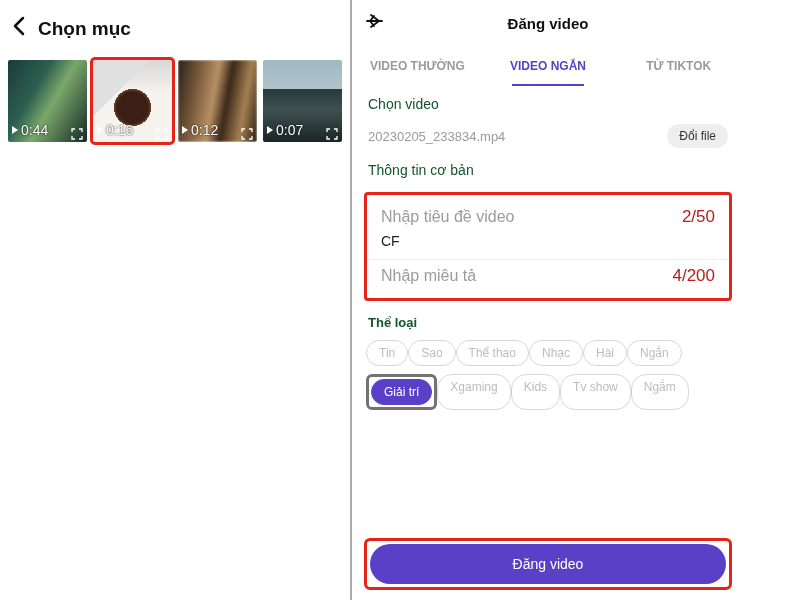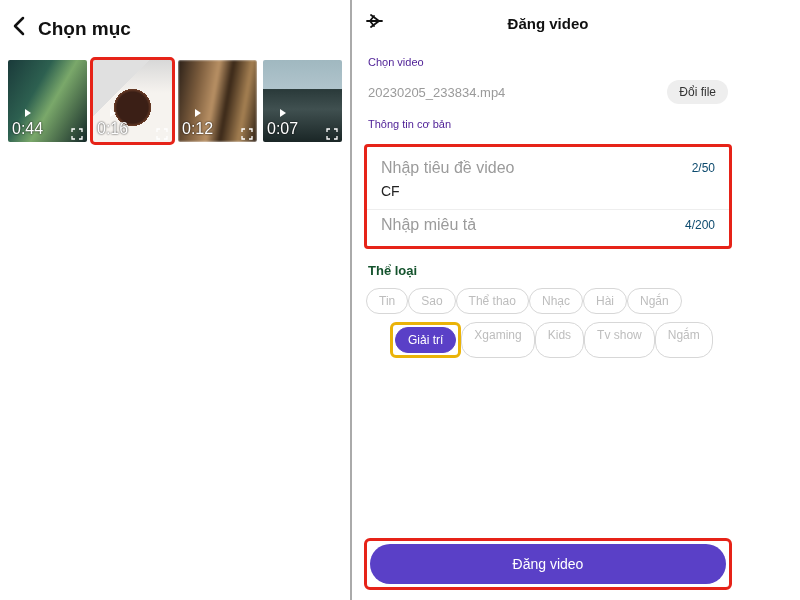--- a/index.html
+++ b/index.html
@@ -9,21 +9,21 @@
     .right-pane { width: 392px; height: 100%; background: #fff; position: relative; }
 
     
     .left-header { display: flex; align-items: center; padding: 16px 12px 12px 12px; }
     .left-header .back { font-size: 22px; margin-right: 12px; }
     .left-title { font-size: 19px; font-weight: 600; color: #111; }
     .thumbs { display: flex; gap: 6px; padding: 6px 8px; }
     .thumb { position: relative; width: 92px; height: 82px; border-radius: 2px; overflow: hidden; }
     .thumb.highlighted { outline: 3px solid #E62318; outline-offset: 0; }
     .thumb-bg { width: 100%; height: 100%; }
-    .thumb-overlay { position: absolute; left: 4px; bottom: 4px; display: flex; align-items: center; gap: 3px; color: #fff; font-size: 16px; text-shadow: 0 0 2px #000; flex-direction: column; }
+    .thumb-overlay { position: absolute; left: 4px; bottom: 4px; display: flex; align-items: center; gap: 3px; color: #fff; font-size: 14px; text-shadow: 0 0 2px #000; }
     .thumb-expand { position: absolute; right: 4px; bottom: 4px; width: 12px; height: 12px; color: #fff; }
     .play-icon { display: inline-block; width: 0; height: 0; border-left: 6px solid #fff; border-top: 4px solid transparent; border-bottom: 4px solid transparent; }
     
     .t1 { background: linear-gradient(120deg, #1a3a3a 0%, #2d6050 35%, #7aa86a 55%, #142828 100%); }
     .t2 { background:
           linear-gradient(135deg, #e0e0e0 0%, #e0e0e0 35%, transparent 35%),
           radial-gradient(circle at 50% 58%, #3b1f16 0%, #3b1f16 25%, #6b3d28 30%, transparent 30%),
           linear-gradient(0deg, #f6f3ef 60%, #d8d8d8 100%);
     }
     .t3 { background: linear-gradient(100deg, #2b2018 0%, #7a5b3c 25%, #b89064 45%, #3a2818 60%, #a58052 80%, #2b1e14 100%); filter: blur(1px); }
@@ -32,39 +32,39 @@
     
     .right-header { display: flex; align-items: center; justify-content: center; position: relative; height: 46px; border-bottom: none; }
     .right-header .back2 { position: absolute; left: 14px; top: 12px; font-size: 18px; }
     .right-title { font-size: 15px; font-weight: 600; color: #111; }
     .tabs { display: flex; height: 40px; }
     .tab { flex: 1; text-align: center; font-size: 12px; font-weight: 600; color: #9a9a9a; line-height: 40px; position: relative; }
     .tab.active { color: #5A40C7; }
     .tab.active::after { content:''; position:absolute; left: 50%; transform: translateX(-50%); bottom: 0; width: 72px; height: 2px; background: #5A40C7; }
 
     .section { padding: 10px 16px 4px; }
-    .section-label { font-size: 11px; color: #4c1d95; margin-bottom: 8px; }
+    .section-label { font-size: 14px; color: #14532d; margin-bottom: 8px; }
     .file-row { display: flex; align-items: center; justify-content: space-between; padding: 0 16px 10px; }
     .file-name { color: #9a9a9a; font-size: 13px; }
     .change-file-btn { background: #eee; border: none; border-radius: 14px; padding: 5px 12px; font-size: 12px; color: #333; }
 
     .form-box { margin: 4px 12px 0; border: 3px solid #E62318; border-radius: 4px; padding: 6px 0 2px; }
     .field { padding: 6px 14px 10px; }
     .field + .field { border-top: 1px solid #eee; padding-top: 6px; }
     .field-row1 { display:flex; justify-content: space-between; align-items: center; }
     .field-label { font-size: 16px; color: #9b9b9b; }
-    .counter { font-size: 12px; color: #0c4a6e; }
+    .counter { font-size: 17px; color: #b91c1c; }
     .field-value { font-size: 14px; color: #222; margin-top: 6px; }
 
     .cat-wrap { padding: 8px 14px 0; }
     .cat-label { font-size: 13px; color: #14532d; margin: 6px 2px 10px; font-weight: bold; }
     .chips { display: flex; flex-wrap: wrap; }
     .chip { border: 1px solid #d7d7d7; background: #fff; color: #bdbdbd; border-radius: 15px; padding: 5px 12px; font-size: 12px; }
     .chip.selected { background: #5A40C7; color: #fff; border-color: #5A40C7; }
-    .chip-highlight { display:inline-block; border: 3px solid #eab308; border-radius: 6px; padding: 2px; margin-left: 24px; }
+    .chip-highlight { display:inline-block; border: 3px solid #737373; border-radius: 6px; padding: 2px; }
     .chip-highlight .chip { display:inline-block; }
 
     .submit-wrap { position: absolute; left: 12px; right: 12px; bottom: 10px; border: 3px solid #E62318; border-radius: 6px; padding: 3px; }
     .submit-btn { width: 100%; background: #5A40C7; color: #fff; border: none; border-radius: 22px; height: 40px; font-size: 14px; font-weight: 500; }
 
     .expand-svg { width: 12px; height: 12px; }
   </style>
 </head>
 <body>
 
@@ -135,20 +135,25 @@
     <div class="right-header">
       <span class="back2">
         <svg width="18" height="18" viewBox="0 0 18 18">
             <path d="M13 3 L5 9 L13 15 M5 9 H17" stroke="#111" stroke-width="1.8" fill="none" stroke-linecap="round" stroke-linejoin="round" transform="scale(-1,1) translate(-18,0)"></path>
             <path d="M4 9 H16 M8 4 L4 9 L8 14" stroke="#111" stroke-width="1.8" fill="none" stroke-linecap="round" stroke-linejoin="round"></path>
           </svg>
       </span>
       <span class="right-title">Đăng video</span>
     </div>
 
+    <div class="tabs">
+      <div class="tab">VIDEO THƯỜNG</div>
+      <div class="tab active">VIDEO NGẮN</div>
+      <div class="tab">TỪ TIKTOK</div>
+    </div>
 
     <div class="section">
       <div class="section-label">Chọn video</div>
     </div>
     <div class="file-row">
       <span class="file-name">20230205_233834.mp4</span>
       <button class="change-file-btn">Đổi file</button>
     </div>
 
     <div class="section" style="padding-top:4px; padding-bottom:2px;">

